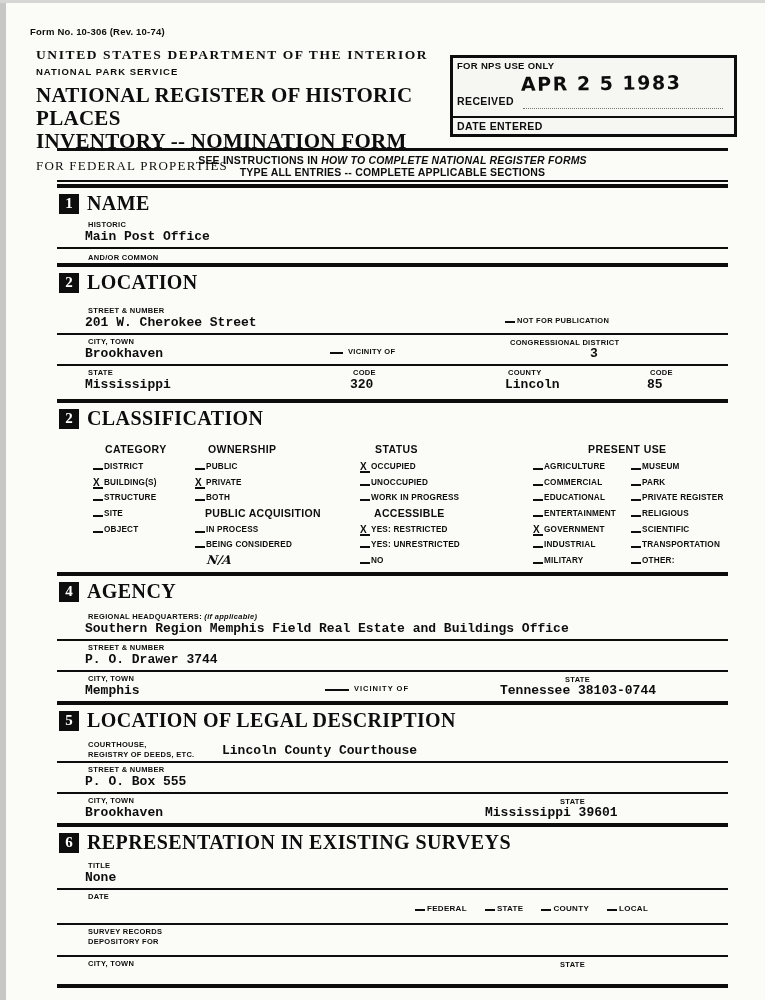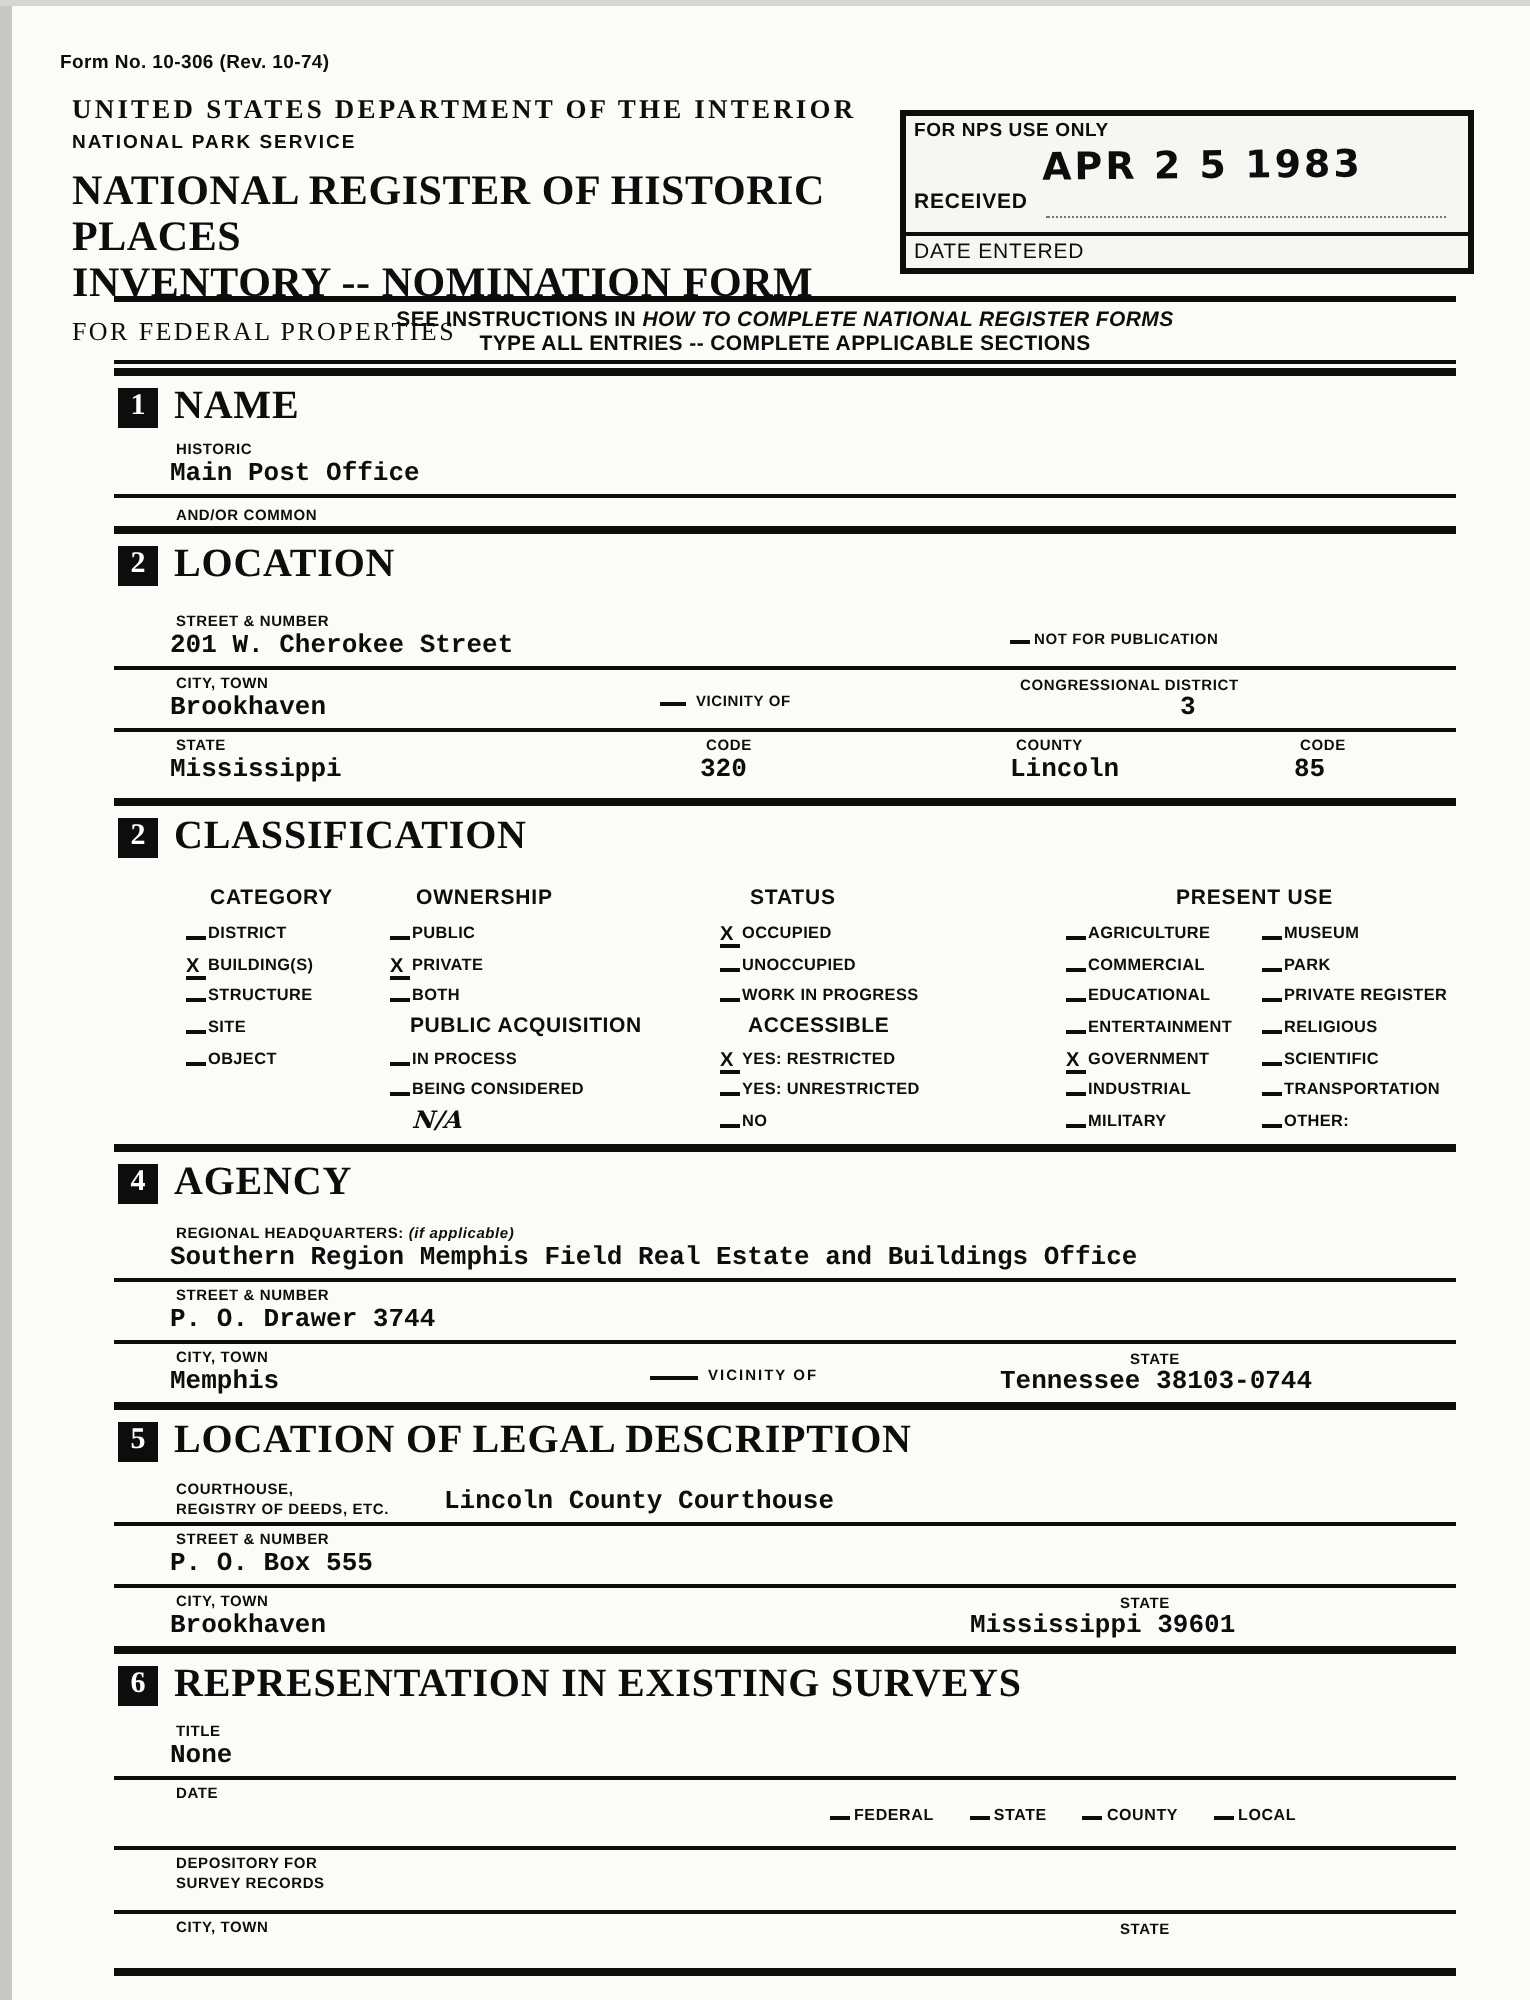--- a/index.html
+++ b/index.html
@@ -16,21 +16,21 @@
   .big-title{font-family:"Liberation Serif",serif;font-size:21px;font-weight:bold;line-height:23px;margin-top:7px;letter-spacing:.3px;}
   .subtitle{font-family:"Liberation Serif",serif;font-size:13px;letter-spacing:1.2px;margin-top:5px;font-weight:normal;}
 
   
   .nps-box{position:absolute;left:450px;top:55px;width:281px;height:76px;border:3px solid #0d0d0d;background:#f6f6f2;}
   .nps-head{position:absolute;left:4px;top:2px;font-size:9.5px;font-weight:bold;letter-spacing:.3px;}
   .nps-stamp{position:absolute;left:68px;top:14px;font-family:"DejaVu Sans",sans-serif;font-size:19px;font-weight:bold;letter-spacing:1.5px;transform:rotate(-.6deg);}
   .nps-received{position:absolute;left:4px;top:37px;font-size:10.5px;font-weight:bold;letter-spacing:.4px;}
   .nps-dotline{position:absolute;left:70px;top:50px;width:200px;border-bottom:1px dotted #777;}
   .nps-divider{position:absolute;left:0;top:58px;width:100%;border-bottom:2px solid #0d0d0d;}
-  .nps-date{position:absolute;left:4px;top:62px;font-size:10.5px;font-weight:normal;letter-spacing:.4px;}
+  .nps-date{position:absolute;left:4px;top:62px;font-size:10.5px;font-weight:bold;letter-spacing:.4px;}
 
   
   .content{position:absolute;left:57px;top:148px;width:671px;}
   .rule-thick{border-bottom:3px solid #0d0d0d;}
   .instructions{text-align:center;padding:3px 0 2px;border-bottom:2px solid #0d0d0d;}
   .instructions div{font-size:10.5px;font-weight:bold;line-height:12px;letter-spacing:.2px;}
   .sec-bar{height:4px;background:#0d0d0d;margin-top:2px;}
 
   .sec-head{display:flex;align-items:center;gap:8px;padding:4px 0 3px 2px;}
   .sec-num{width:20px;height:20px;background:#0d0d0d;color:#fff;font-family:"Liberation Serif",serif;
@@ -272,22 +272,22 @@
       <div class="flabel">DATE</div>
       <div class="fvalue"></div>
       <div class="levels">
         <span><span class="blank"></span><span class="sublabel" style="font-size:8px">FEDERAL</span></span>
         <span><span class="blank"></span><span class="sublabel" style="font-size:8px">STATE</span></span>
         <span><span class="blank"></span><span class="sublabel" style="font-size:8px">COUNTY</span></span>
         <span><span class="blank"></span><span class="sublabel" style="font-size:8px">LOCAL</span></span>
       </div>
     </div>
     <div class="frow two-line-label" style="min-height:27px">
+      <div class="flabel">SURVEY RECORDS</div>
       <div class="flabel">DEPOSITORY FOR</div>
-      <div class="flabel">SURVEY RECORDS</div>
     </div>
     <div class="frow thick" style="min-height:24px">
       <div class="flabel">CITY, TOWN</div>
       <div class="abs sublabel" style="left:503px;top:3px">STATE</div>
     </div>
 
   </div>
 </div>
 
 </body></html>

